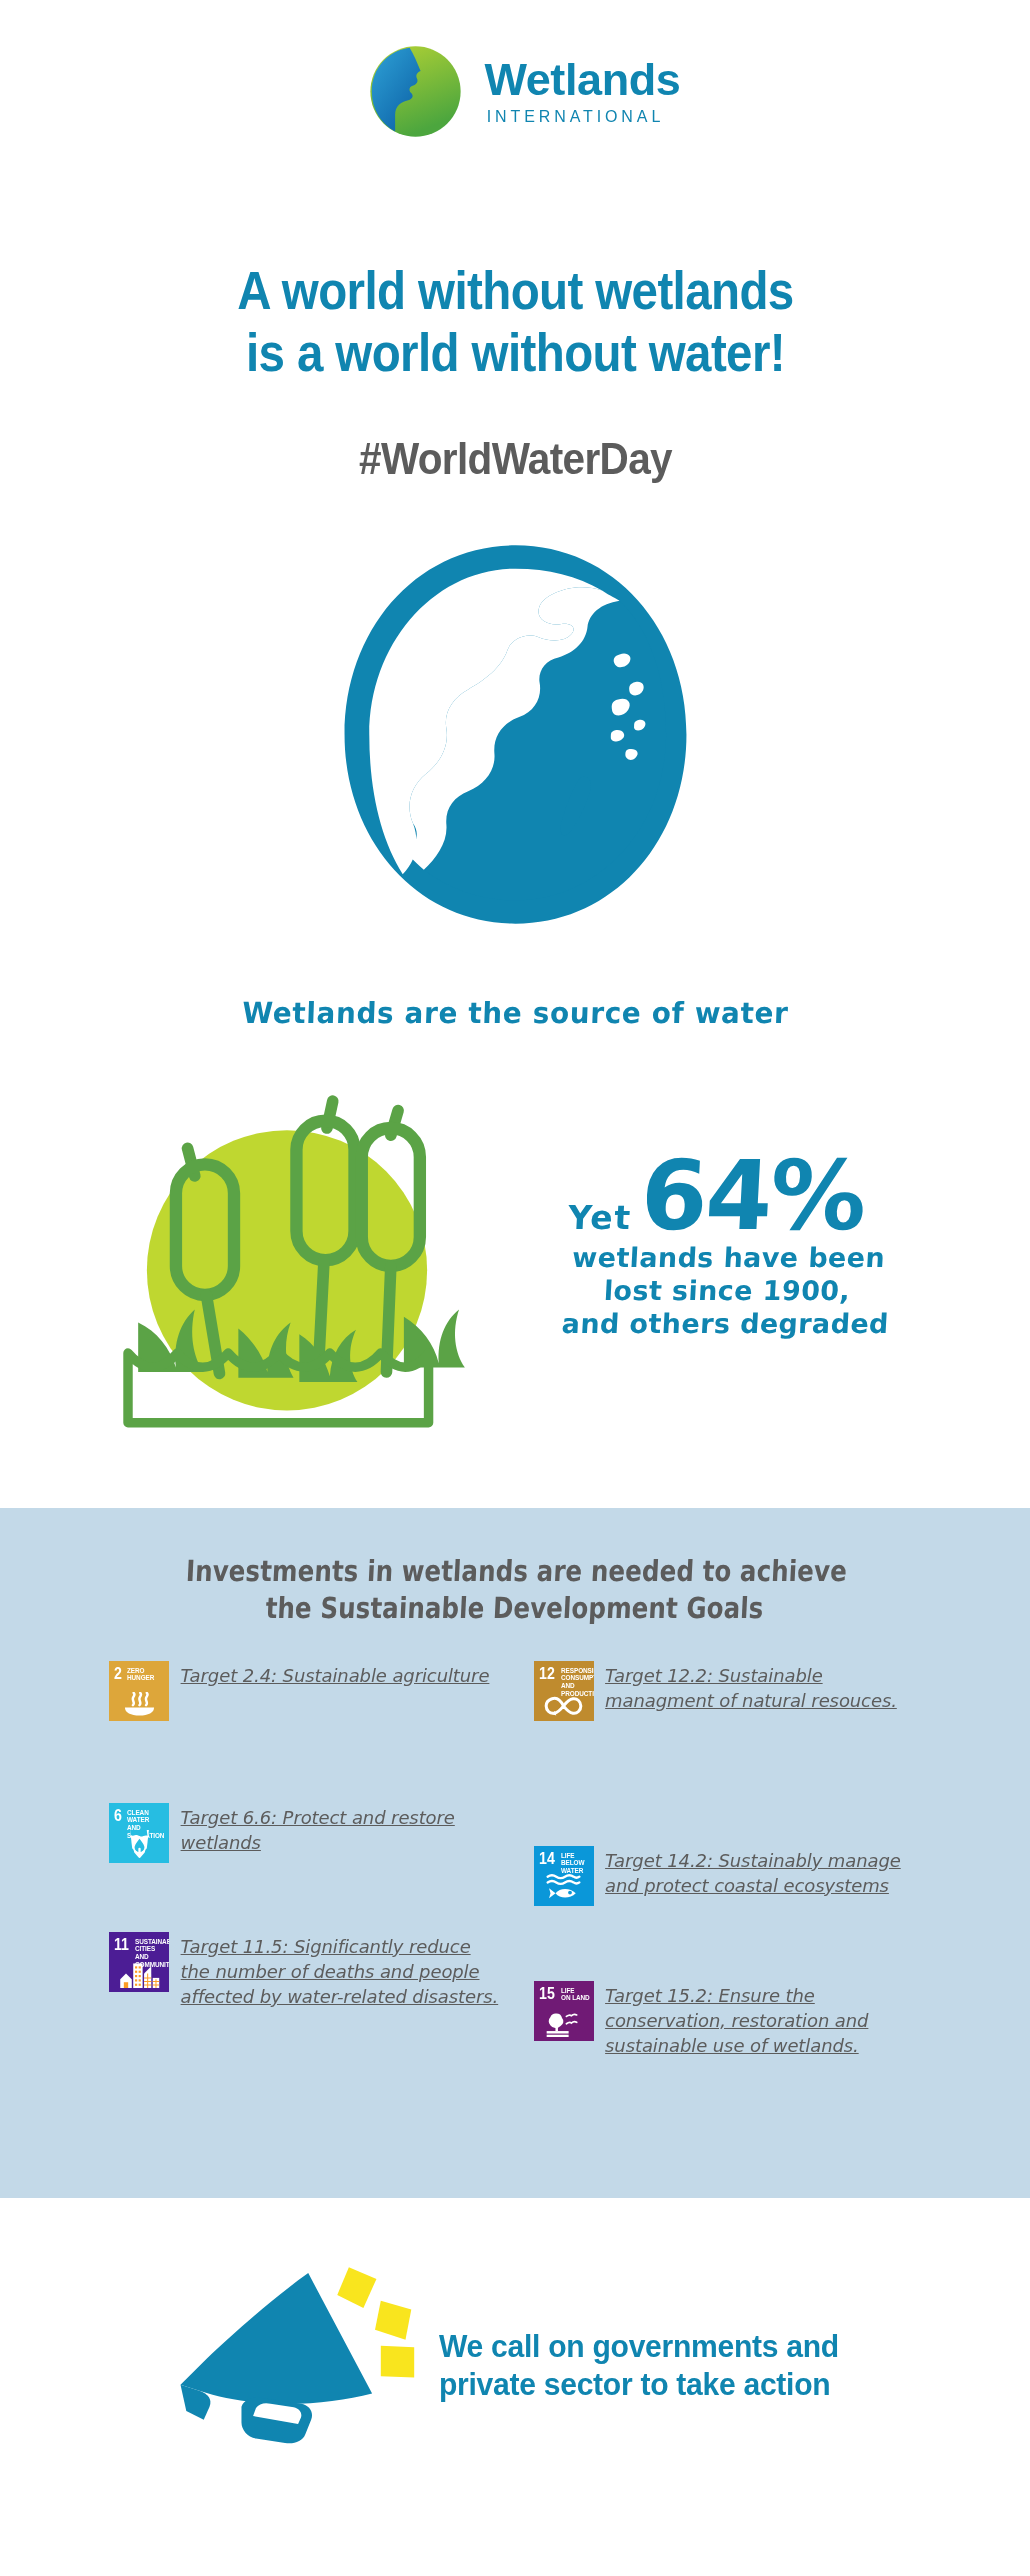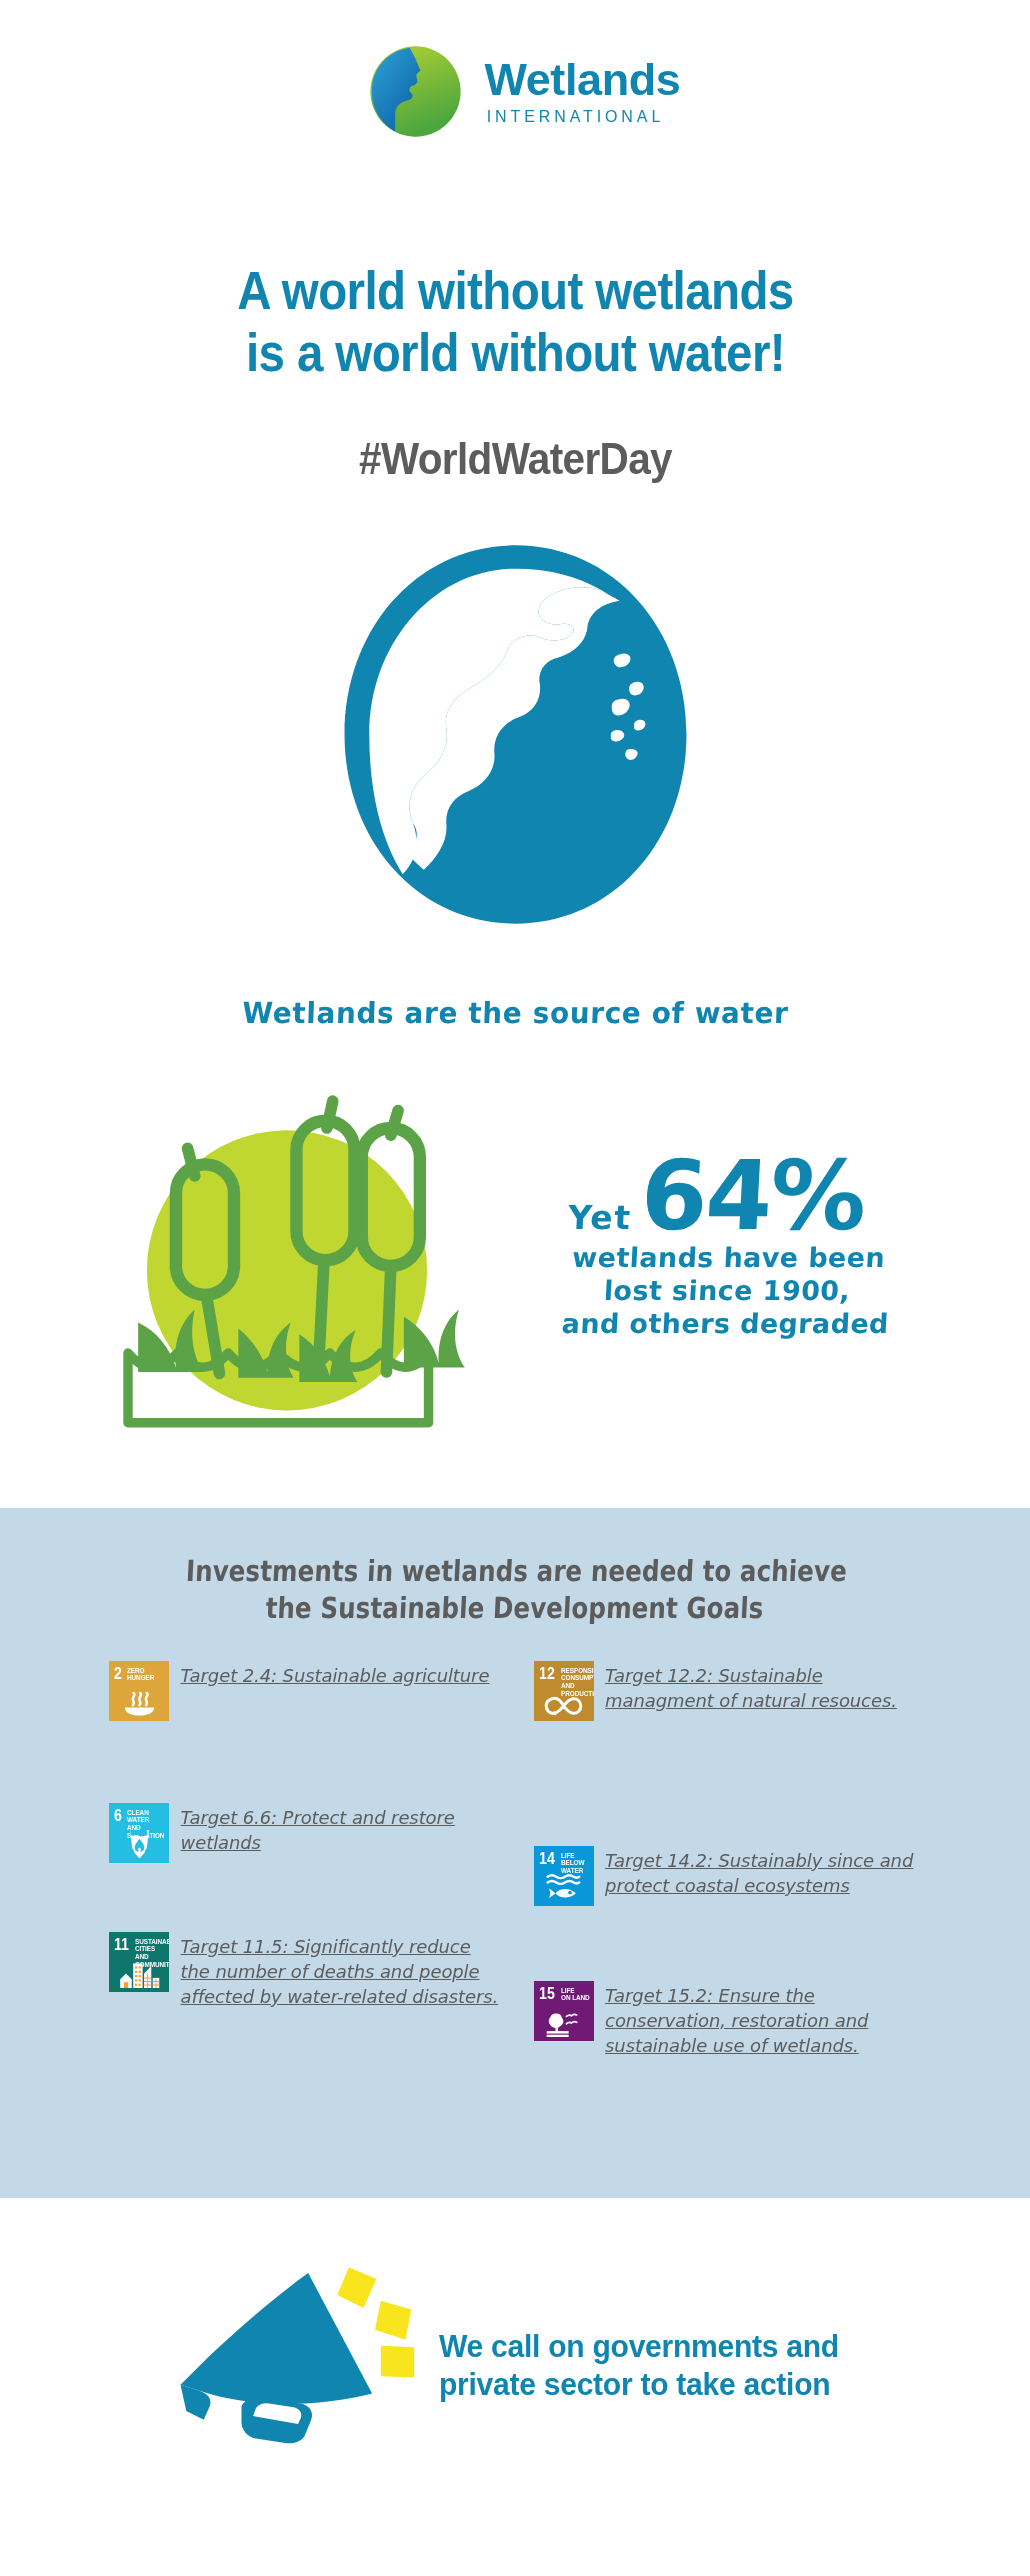--- a/index.html
+++ b/index.html
@@ -422,21 +422,21 @@
                 <path d="M8 11 c4 3 7 -2 11 1 c4 3 8 -2 12 0 l-1 -8 L7 4 Z" fill="#26BDE2"></path>
                 <path d="M20 14 c5 7 8 10 8 14 a8 8 0 0 1 -16 0 c0 -4 3 -7 8 -14 Z" fill="#26BDE2" stroke="#fff" stroke-width="2.4"></path>
                 <path d="M20 30 L20 37 M14 34 L20 41 L26 34" stroke="#fff" stroke-width="3.2" fill="none" stroke-linecap="round" stroke-linejoin="round"></path>
               </svg>
             </div>
           </div>
           <div class="sdg-text">Target 6.6: Protect and restore wetlands</div>
         </div>
 
         <div class="sdg-item">
-          <div class="sdg-badge" style="background:#0f766e">
+          <div class="sdg-badge" style="background:#4c1d95">
             <div class="badge-head">
               <span class="badge-num">11</span>
               <span class="badge-name">SUSTAINABLE CITIES
 AND COMMUNITIES</span>
             </div>
             <div class="badge-glyph">
               <svg width="42" height="26" viewBox="0 0 58 36">
                 <path d="M3 36 L3 24 L11 16 L19 24 L19 36 Z" fill="#fff"></path>
                 <rect x="8" y="28" width="6" height="8" fill="#FD9D24"></rect>
                 <rect x="21" y="2" width="13" height="34" fill="#fff"></rect>
@@ -501,21 +501,21 @@
                 <g fill="none" stroke="#fff" stroke-width="3.2" stroke-linecap="round">
                   <path d="M5 5 q6 -4 12 0 q6 4 12 0 q6 -4 12 0 q4 3 8 0"></path>
                   <path d="M5 13 q6 -4 12 0 q6 4 12 0 q6 -4 12 0 q4 3 8 0"></path>
                 </g>
                 <path d="M16 28 C22 20 36 20 44 28 C36 36 22 36 16 28 Z" fill="#fff"></path>
                 <path d="M16 28 L7 21 L9 28 L7 35 Z" fill="#fff"></path>
                 <circle cx="36" cy="27" r="2.6" fill="#0A97D9"></circle>
               </svg>
             </div>
           </div>
-          <div class="sdg-text">Target 14.2: Sustainably since and protect coastal ecosystems</div>
+          <div class="sdg-text">Target 14.2: Sustainably manage and protect coastal ecosystems</div>
         </div>
 
         <div class="sdg-item">
           <div class="sdg-badge" style="background:#701a75">
             <div class="badge-head">
               <span class="badge-num">15</span>
               <span class="badge-name">LIFE
 ON LAND</span>
             </div>
             <div class="badge-glyph">

